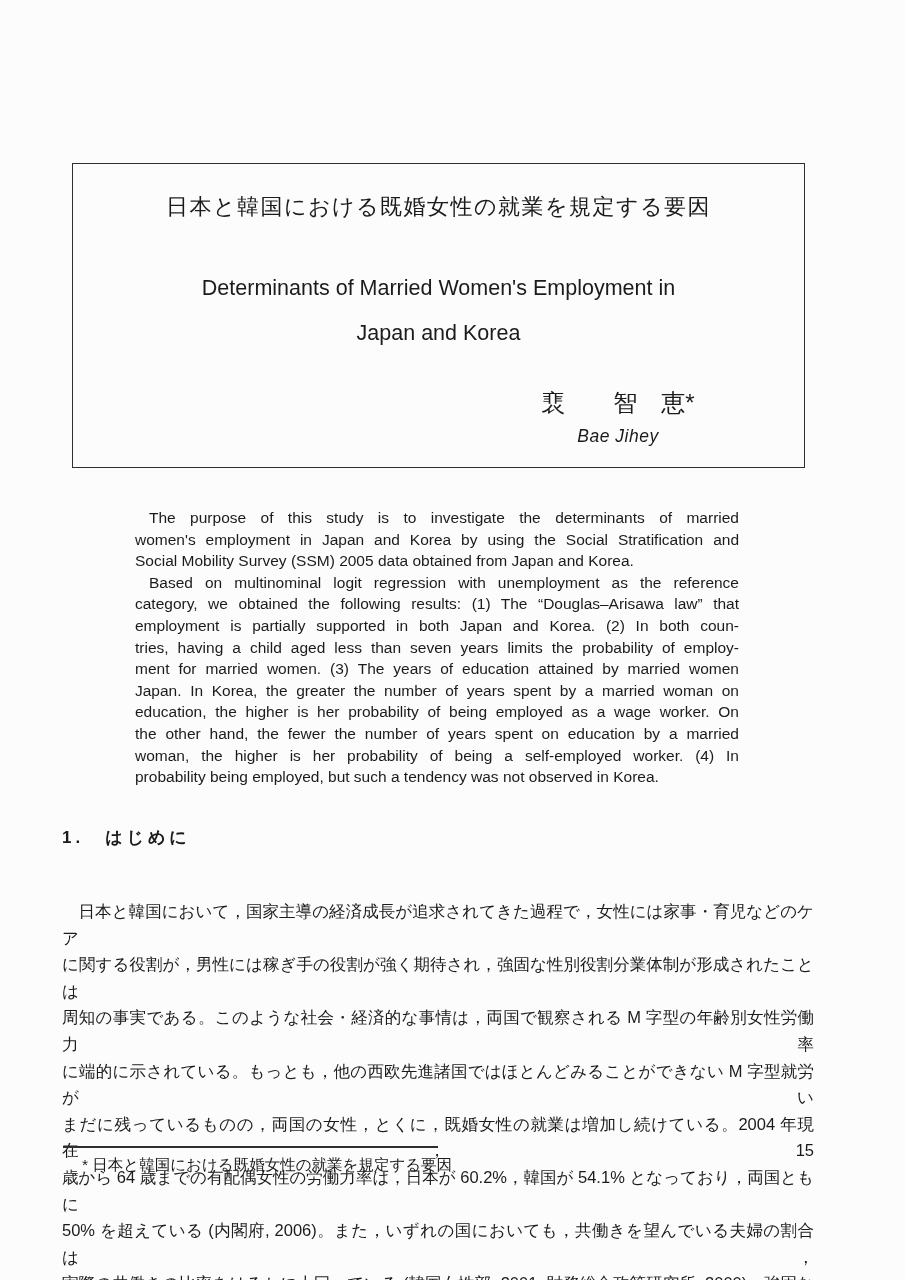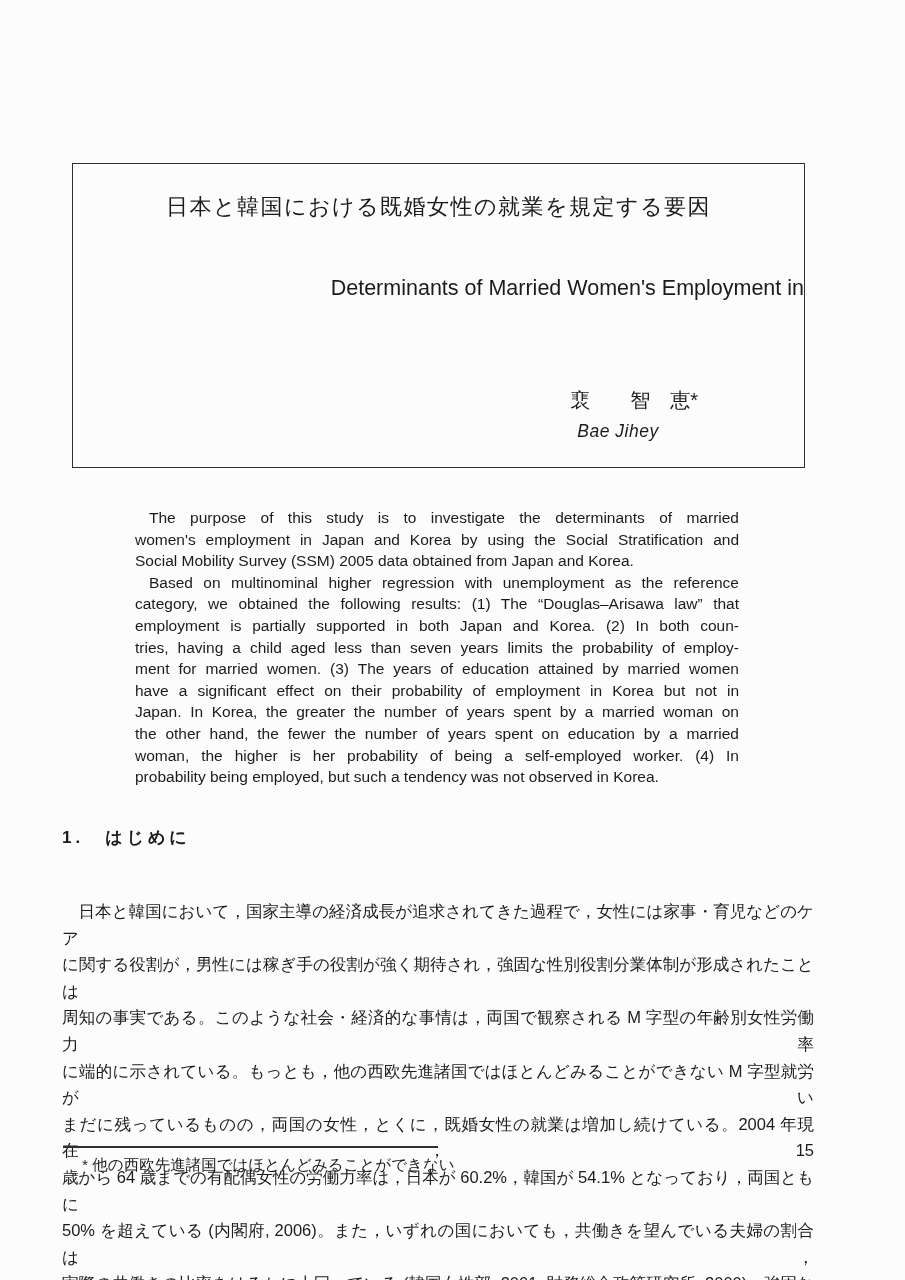--- a/index.html
+++ b/index.html
@@ -35,36 +35,36 @@
     text-align: center;
     font-size: 22px;
     letter-spacing: 1.5px;
     font-weight: 500;
   }
   .title-en {
     position: absolute;
     top: 102px;
     left: 0;
     width: 100%;
-    text-align: right;
+    text-align: center;
     font-size: 21.5px;
     line-height: 45px;
     font-weight: 400;
   }
   .author-block {
     position: absolute;
     top: 223px;
     right: 106px;
     width: 160px;
     text-align: center;
   }
   .author-ja {
-    font-size: 20px;
+    font-size: 24px;
     white-space: pre;
-    text-align: right;
+    text-align: center;
   }
   .author-en {
     margin-top: 7px;
     font-size: 17.5px;
     font-style: italic;
     letter-spacing: 0.5px;
   }
   
   .abstract {
     position: absolute;
@@ -125,56 +125,57 @@
 </style>
 </head>
 <body>
 
 <div class="page">
 
   <div class="title-box">
     <div class="title-ja">日本と韓国における既婚女性の就業を規定する要因</div>
     <div class="title-en">
       <div>Determinants of Married Women's Employment in</div>
+      <div>Japan and Korea</div>
     </div>
     <div class="author-block">
       <div class="author-ja">裵　　智　恵*</div>
       <div class="author-en">Bae Jihey</div>
     </div>
   </div>
 
   <div class="abstract">
     <div class="para">
         <div class="line">The purpose of this study is to investigate the determinants of married</div>
         <div class="line">women's employment in Japan and Korea by using the Social Stratification and</div>
         <div class="line">Social Mobility Survey (SSM) 2005 data obtained from Japan and Korea.</div>
       </div>
     <div class="para">
-        <div class="line">Based on multinominal higher regression with unemployment as the reference</div>
+        <div class="line">Based on multinominal logit regression with unemployment as the reference</div>
         <div class="line">category, we obtained the following results:  (1) The “Douglas–Arisawa law” that</div>
         <div class="line">employment is partially supported in both Japan and Korea.  (2) In both coun-</div>
         <div class="line">tries, having a child aged less than seven years limits the probability of employ-</div>
         <div class="line">ment for married women.  (3) The years of education attained by married women</div>
-        <div class="line">have a significant effect on their probability of employment in Korea but not in</div>
         <div class="line">Japan.  In Korea, the greater the number of years spent by a married woman on</div>
+        <div class="line">education, the higher is her probability of being employed as a wage worker.  On</div>
         <div class="line">the other hand, the fewer the number of years spent on education by a married</div>
         <div class="line">woman, the higher is her probability of being a self-employed worker.  (4) In</div>
         <div class="line">probability being employed, but such a tendency was not observed in Korea.</div>
       </div>
   </div>
 
   <div class="section-heading">1.　はじめに</div>
 
   <div class="jp-body">
       <div class="line">　日本と韓国において，国家主導の経済成長が追求されてきた過程で，女性には家事・育児などのケア</div>
       <div class="line">に関する役割が，男性には稼ぎ手の役割が強く期待され，強固な性別役割分業体制が形成されたことは</div>
       <div class="line">周知の事実である。このような社会・経済的な事情は，両国で観察される M 字型の年齢別女性労働力率</div>
       <div class="line">に端的に示されている。もっとも，他の西欧先進諸国ではほとんどみることができない M 字型就労がい</div>
       <div class="line">まだに残っているものの，両国の女性，とくに，既婚女性の就業は増加し続けている。2004 年現在，15</div>
       <div class="line">歳から 64 歳までの有配偶女性の労働力率は，日本が 60.2%，韓国が 54.1% となっており，両国ともに</div>
       <div class="line">50% を超えている (内閣府, 2006)。また，いずれの国においても，共働きを望んでいる夫婦の割合は，</div>
       <div class="line">実際の共働きの比率をはるかに上回っている (韓国女性部, 2001; 財務総合政策研究所, 2000)。強固な</div>
     </div>
 
   <div class="footnote-rule"></div>
-  <div class="footnote-text">* 他の西欧先進諸国ではほとんどみることができない</div>
+  <div class="footnote-text">* 日本と韓国における既婚女性の就業を規定する要因</div>
 
 </div>
 
 </body></html>

